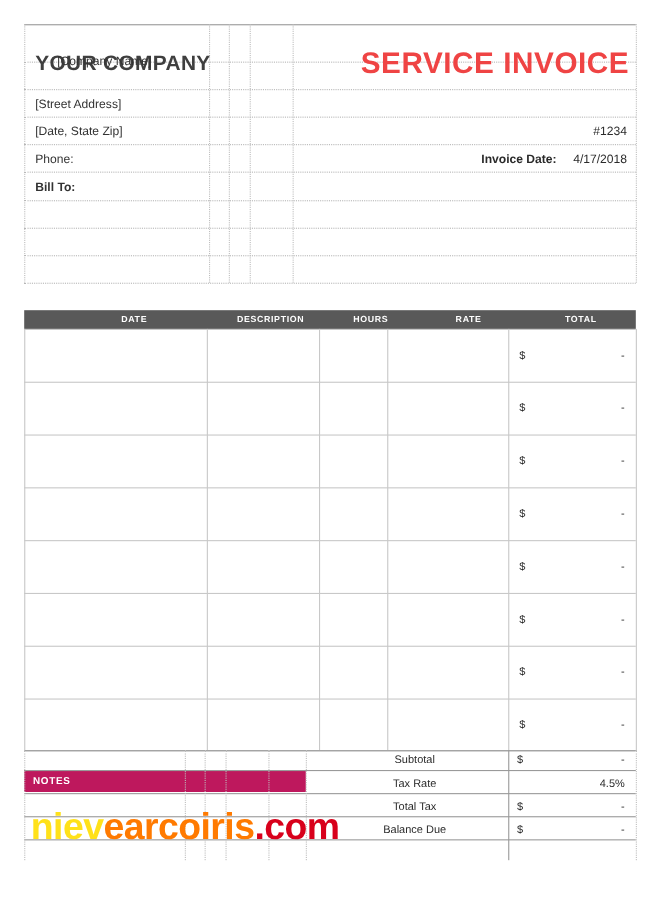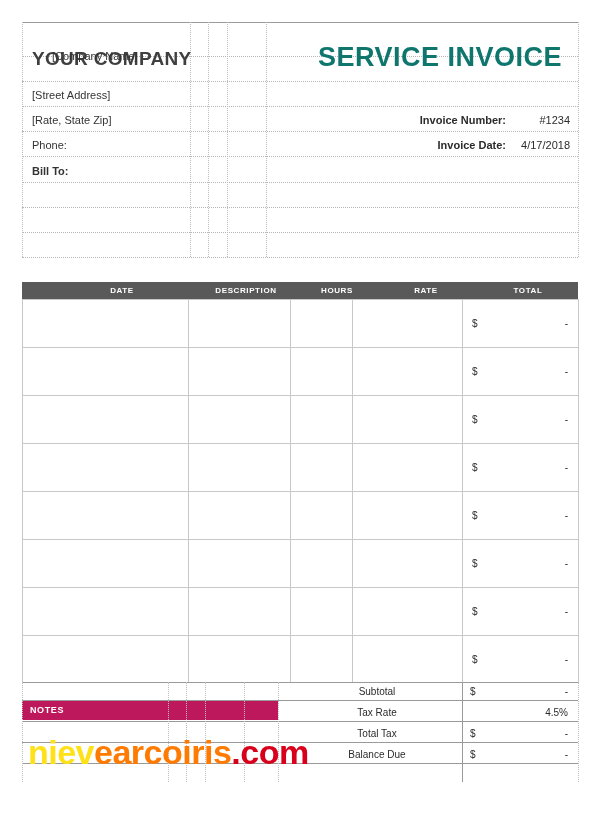--- a/index.html
+++ b/index.html
@@ -34,25 +34,25 @@
     position: absolute;
     left: 10px;
     top: 26px;
     font-size: 19px;
     font-weight: bold;
     color: #3f3f3f;
     letter-spacing: 0.3px;
   }
   .invoice-title {
     position: absolute;
-    right: 16px;
+    right: 6px;
     top: 20px;
     font-size: 27px;
     font-weight: bold;
-    color: #0f766e;
+    color: #ef4444;
     letter-spacing: 0.5px;
   }
   .hline {
     position: absolute;
     border-top: 1px dotted #b6b6b6;
     height: 0;
   }
   .hline.solid {
     border-top: 1px solid #9a9a9a;
   }
@@ -195,25 +195,24 @@
     <div class="vline" style="left:186px; top:0; height:235px;"></div>
     <div class="vline" style="left:205px; top:0; height:235px;"></div>
     <div class="vline" style="left:244px; top:0; height:235px;"></div>
     <div class="vline" style="left:556px; top:0; height:235px;"></div>
 
     <div class="company-name">YOUR COMPANY</div>
     <div class="invoice-title">SERVICE INVOICE</div>
 
     <div class="field-label" style="left:10px; top:28px;padding-left:20px;">[Company Name]</div>
     <div class="field-label" style="left:10px; top:67px;">[Street Address]</div>
-    <div class="field-label" style="left:10px; top:92px;">[Rate, State Zip]</div>
+    <div class="field-label" style="left:10px; top:92px;">[Date, State Zip]</div>
     <div class="field-label" style="left:10px; top:117px;">Phone:</div>
     <div class="field-label bold" style="left:10px; top:143px;">Bill To:</div>
 
-    <div class="right-label" style="right:72px; top:92px; width:260px;">Invoice Number:</div>
     <div class="right-value" style="right:8px; top:92px; width:60px;">#1234</div>
     <div class="right-label" style="right:72px; top:117px; width:260px;">Invoice Date:</div>
     <div class="right-value" style="right:8px; top:117px; width:60px;">4/17/2018</div>
   </div>
 
   <div class="items">
     <div class="items-head">
       <div style="left:34px; width:132px;">DATE</div>
       <div style="left:170px; width:108px;">DESCRIPTION</div>
       <div style="left:278px; width:74px;">HOURS</div>

